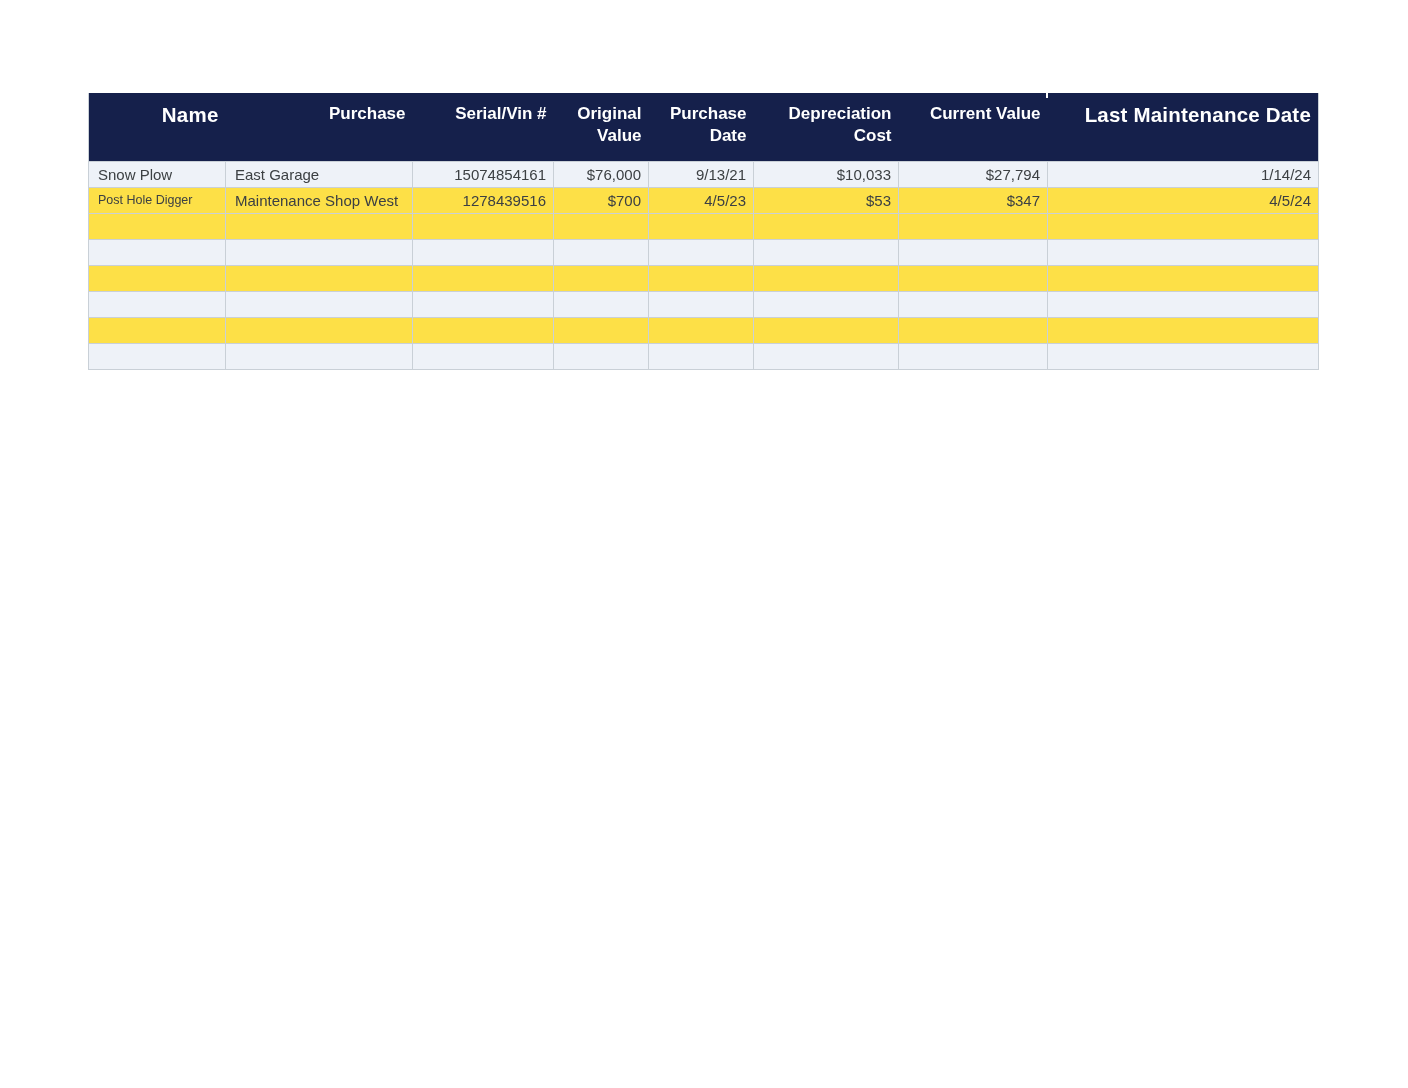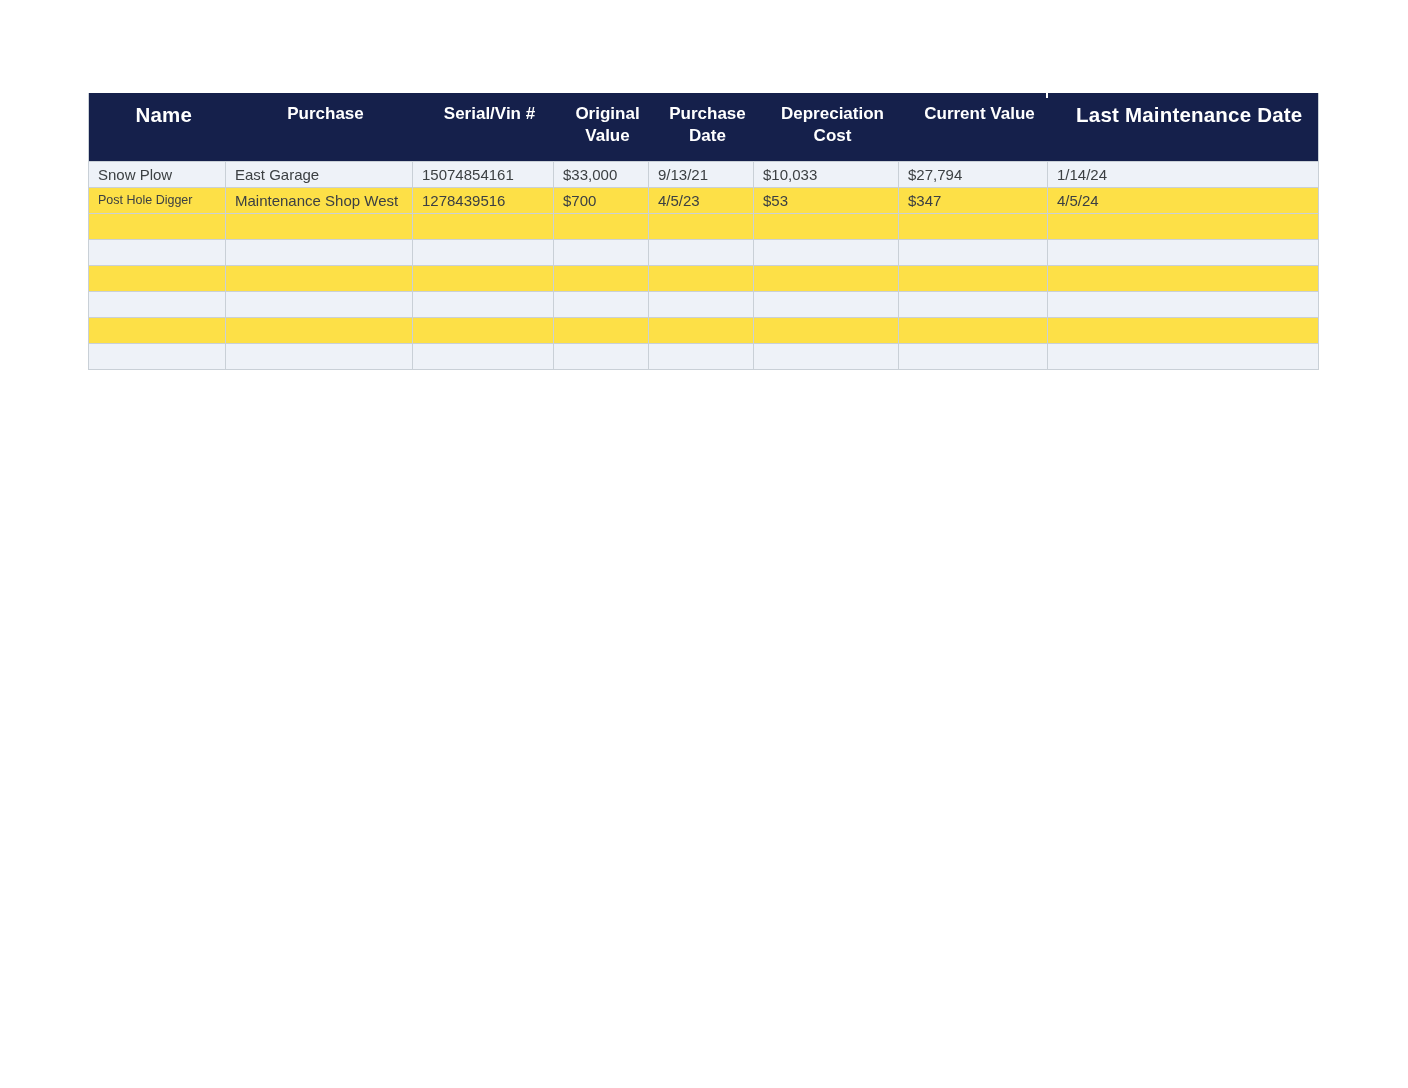--- a/index.html
+++ b/index.html
@@ -26,21 +26,21 @@
     width: 1230px;
     border-left: 1px solid #c9d0d7;
     border-right: 1px solid #c9d0d7;
     border-bottom: 1px solid #c9d0d7;
   }
   thead th {
     background: #15204b;
     color: #ffffff;
     font-weight: bold;
     font-size: 17px;
-    text-align: center;
+    text-align: right;
     vertical-align: top;
     height: 68px;
     box-sizing: border-box;
     padding: 10px 7px 6px 20px;
     line-height: 1.3;
     border: none;
   }
   thead th.hdr-large {
     font-size: 20.5px;
     padding-top: 9px;
@@ -52,21 +52,21 @@
     border: 1px solid #c9d0d7;
     font-size: 15px;
     color: #3c4043;
     padding: 2px 7px 2px 9px;
     white-space: nowrap;
     overflow: hidden;
     vertical-align: middle;
   }
   tbody tr.band-light { background: #eef2f8; margin-top: 16px; }
   tbody tr.band-blue  { background: #fde047; }
-  td.align-right, th.align-right { }
+  td.align-right, th.align-right { text-align: right; }
   td.small-text { font-size: 12.5px; }
   .notch {
     position: absolute;
     left: 958px;
     top: 0;
     width: 2px;
     height: 5px;
     background: #ffffff;
   }
 </style>
@@ -96,21 +96,21 @@
             <th>Depreciation Cost</th>
             <th>Current Value</th>
             <th class="hdr-large">Last Maintenance Date</th>
           </tr>
       </thead>
       <tbody id="body-rows">
           <tr class="band-light">
             <td>Snow Plow</td>
             <td>East Garage</td>
             <td class="align-right">15074854161</td>
-            <td class="align-right">$33,000</td>
+            <td class="align-right">$76,000</td>
             <td class="align-right">9/13/21</td>
             <td class="align-right">$10,033</td>
             <td class="align-right">$27,794</td>
             <td class="align-right">1/14/24</td>
           </tr>
           <tr class="band-blue">
             <td class="small-text">Post Hole Digger</td>
             <td>Maintenance Shop West</td>
             <td class="align-right">1278439516</td>
             <td class="align-right">$700</td>

